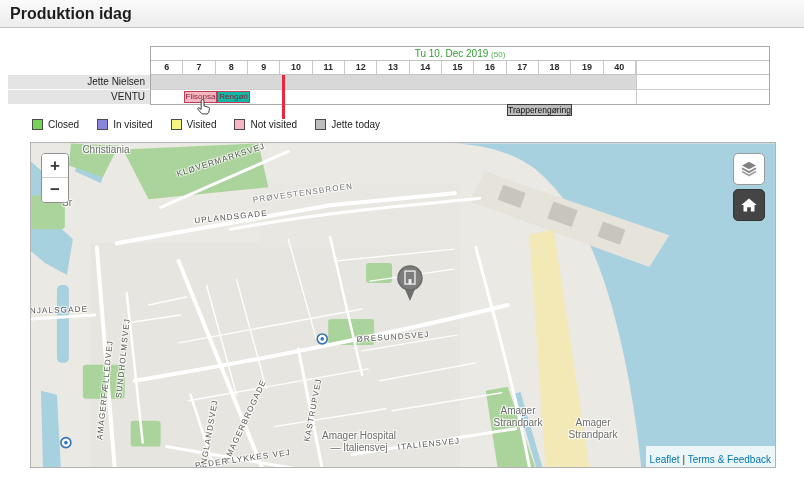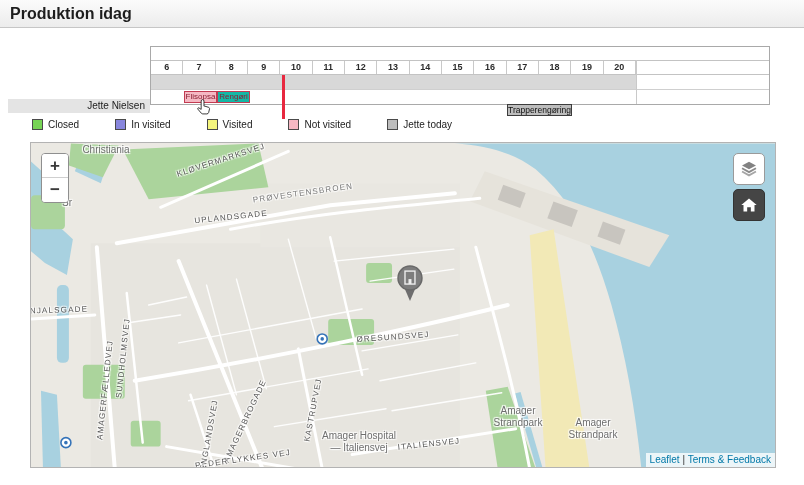--- a/index.html
+++ b/index.html
@@ -21,26 +21,26 @@
   .vline{position:absolute;top:13px;height:44px;width:1px;background:#c9c9c9;}
   .hours-row{position:absolute;left:0;top:14px;width:485px;height:13px;display:flex;}
   .hour-cell{flex:1;text-align:center;font-size:9px;font-weight:bold;color:#2c2c2c;
     line-height:12px;border-right:1px solid #c9c9c9;box-sizing:border-box;}
   .track1{position:absolute;left:0;top:28px;width:485px;height:14px;background:#d8d8d8;}
   .track2{position:absolute;left:0;top:43px;width:485px;height:14px;background:#fff;}
   .task{position:absolute;box-sizing:border-box;height:12px;font-size:8px;line-height:10px;
     text-align:center;overflow:hidden;white-space:nowrap;border:1px solid #3c3c3c;color:#101010;cursor:pointer;}
   .task.pink{border-color:#c23b52;color:#8a1f33;text-align:center;}
   .row-label{position:absolute;left:0;width:142px;height:14px;background:#e4e4e4;
-    color:#222;text-align:right;padding-right:5px;box-sizing:border-box;line-height:14px;font-size:10px;margin-top:24px;}
+    color:#222;text-align:right;padding-right:5px;box-sizing:border-box;line-height:14px;font-size:10px;}
   .now-line{position:absolute;left:274px;top:29px;width:3px;height:44px;z-index:6;}
 
   
   .legend{position:absolute;left:32px;top:119px;display:flex;align-items:center;
-    gap:36px;font-size:10px;color:#222;}
+    gap:18px;font-size:10px;color:#222;}
   .litem{display:flex;align-items:center;}
   .swatch{width:11px;height:11px;border:1px solid #4a4a4a;margin-right:5px;box-sizing:border-box;}
 
   
   .map{position:absolute;left:30px;top:142px;width:744px;height:324px;
     border:1px solid #b3b3b3;overflow:hidden;background:#ebe9e3;cursor:grab;}
   .map svg.base{position:absolute;left:0;top:0;}
   .mlabel{position:absolute;font-size:8px;letter-spacing:1.2px;color:#555;white-space:nowrap;
     transform:translate(-50%,-50%) rotate(var(--r,0deg));z-index:3;
     text-shadow:1px 1px 1px #fff,-1px -1px 1px #fff,1px -1px 1px #fff,-1px 1px 1px #fff;}
@@ -49,53 +49,58 @@
   .zoomctl{position:absolute;left:10px;top:10px;width:26px;z-index:5;
     border:1px solid #8f8f8f;border-radius:4px;overflow:hidden;background:#fff;}
   .zoombtn{width:26px;height:24px;display:block;background:#fff;border:none;
     font-size:17px;font-weight:bold;color:#3a3a3a;line-height:22px;text-align:center;cursor:pointer;}
   .zoombtn.top{border-bottom:1px solid #cfcfcf;}
   .sqbtn{position:absolute;right:10px;width:30px;height:30px;border-radius:5px;z-index:5;
     display:flex;align-items:center;justify-content:center;cursor:pointer;}
   .layers-btn{top:10px;background:#fff;border:1px solid #9a9a9a;}
   .home-btn{top:46px;background:#454545;border:1px solid #333;}
   .attr{position:absolute;right:0;bottom:0;z-index:5;background:rgba(255,255,255,.78);
-    font-size:10px;color:#333;padding:1px 4px 2px;}
+    font-size:10px;color:#333;padding:8px 4px 2px;}
   .attr a{color:#0078a8;text-decoration:none;cursor:pointer;}
 
   .cursor{position:absolute;left:196px;top:99px;z-index:20;}
 </style>
 </head>
 <body>
 
 <div class="topbar">
   <span class="title">Produktion idag</span>
 </div>
 
 <div class="schedule">
   <div class="row-label" style="top:29px;">Jette Nielsen</div>
+  <div class="row-label" style="top:44px;">VENTU</div>
 
   <div class="sched-box">
+    <div class="date-row">
+      <span>Tu 10. Dec 2019</span>
+      <span class="date-week">(50)</span>
+    </div>
     <div class="hline" style="top:13px;"></div>
     <div class="hours-row">
       <div class="hour-cell">6</div>
       <div class="hour-cell">7</div>
       <div class="hour-cell">8</div>
       <div class="hour-cell">9</div>
       <div class="hour-cell">10</div>
       <div class="hour-cell">11</div>
       <div class="hour-cell">12</div>
       <div class="hour-cell">13</div>
       <div class="hour-cell">14</div>
       <div class="hour-cell">15</div>
       <div class="hour-cell">16</div>
       <div class="hour-cell">17</div>
       <div class="hour-cell">18</div>
       <div class="hour-cell">19</div>
-      <div class="hour-cell">20</div>
+      <div class="hour-cell">40</div>
     </div>
     <div class="hline" style="top:27px;"></div>
     <div class="track1"></div>
     <div class="hline" style="top:42px;background:#cfcfcf;"></div>
     <div class="track2"></div>
     <div class="vline" style="left:485px;"></div>
 
     <div class="task" style="top: 29px; left: 356px; width: 65px; font-size: 8.5px; background-color: rgb(189, 189, 189); margin-top: 28px;">Trapperengøring</div>
     <div class="task pink" style="top: 44px; left: 33px; width: 33px; background-color: rgb(245, 184, 195);">Flisopsa</div>
     <div class="task pink" style="top: 44px; left: 66px; width: 33px; background-color: #14b8a6;">Rengøri</div>

